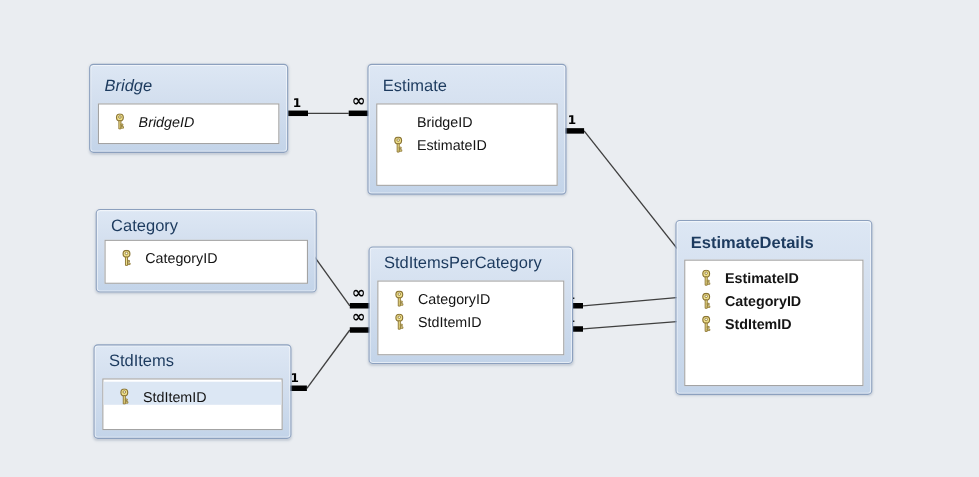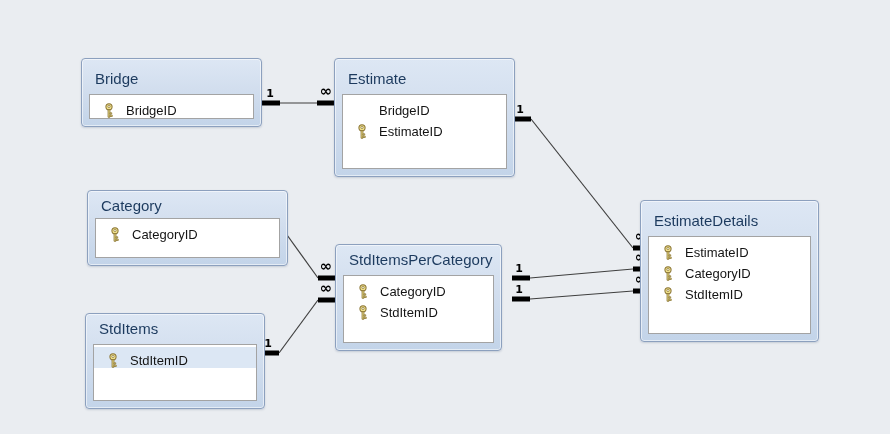--- a/index.html
+++ b/index.html
@@ -77,21 +77,21 @@
         <text x="641" y="262" text-anchor="middle" class="card-many">∞</text>
       </g>
       <g>
         <line x1="530" y1="299" x2="633" y2="291" stroke="#3F3F3F" stroke-width="1.2"></line>
         <line x1="512" y1="299" x2="530" y2="299" stroke="#000000" stroke-width="5"></line>
         <line x1="633" y1="291" x2="651" y2="291" stroke="#000000" stroke-width="5"></line>
         <text x="519" y="293" text-anchor="middle" class="card-one">1</text>
         <text x="641" y="284" text-anchor="middle" class="card-many">∞</text>
       </g>
     </svg>
-<div class="tbl" style="left: 81px; top: 58px; width: 181px; height: 69px;">
+<div class="tbl" style="left: 81px; top: 58px; width: 181px; height: 81px; font-style: italic;">
     <div class="tbl-title" style="top: 11px;">Bridge</div>
     <div class="fields" style="top: 35px; padding-top: 2px;">
         <div class="frow">
     <span class="keycell">
             <svg class="key" width="10" height="15" viewBox="0 0 10 16">
       <circle cx="5" cy="4" r="3.3" fill="#EFE08A" stroke="#8A7434" stroke-width="1.1"></circle>
       <circle cx="5" cy="3.6" r="1.25" fill="#FDFBEF" stroke="#8A7434" stroke-width="0.8"></circle>
       <path d="M4 7.1 L6 7.1 L6 15.2 L4 15.2 Z" fill="#EFE08A" stroke="#8A7434" stroke-width="0.9"></path>
       <path d="M6 10.4 h1.9 v1.4 h-1.9 Z" fill="#EFE08A" stroke="#8A7434" stroke-width="0.8"></path>
       <path d="M6 12.9 h2.5 v1.5 h-2.5 Z" fill="#EFE08A" stroke="#8A7434" stroke-width="0.8"></path>
@@ -132,38 +132,38 @@
       <circle cx="5" cy="3.6" r="1.25" fill="#FDFBEF" stroke="#8A7434" stroke-width="0.8"></circle>
       <path d="M4 7.1 L6 7.1 L6 15.2 L4 15.2 Z" fill="#EFE08A" stroke="#8A7434" stroke-width="0.9"></path>
       <path d="M6 10.4 h1.9 v1.4 h-1.9 Z" fill="#EFE08A" stroke="#8A7434" stroke-width="0.8"></path>
       <path d="M6 12.9 h2.5 v1.5 h-2.5 Z" fill="#EFE08A" stroke="#8A7434" stroke-width="0.8"></path>
     </svg>
           </span>
     <span class="fname">CategoryID</span>
   </div>
       </div>
   </div>
-    <div class="tbl" style="left: 85px; top: 313px; width: 180px; height: 96px;">
+    <div class="tbl" style="left: 85px; top: 313px; width: 180px; height: 86px;">
     <div class="tbl-title" style="top: 6px;">StdItems</div>
     <div class="fields" style="top: 30px; padding-top: 2px;">
         <div class="frow hl">
     <span class="keycell">
             <svg class="key" width="10" height="15" viewBox="0 0 10 16">
       <circle cx="5" cy="4" r="3.3" fill="#EFE08A" stroke="#8A7434" stroke-width="1.1"></circle>
       <circle cx="5" cy="3.6" r="1.25" fill="#FDFBEF" stroke="#8A7434" stroke-width="0.8"></circle>
       <path d="M4 7.1 L6 7.1 L6 15.2 L4 15.2 Z" fill="#EFE08A" stroke="#8A7434" stroke-width="0.9"></path>
       <path d="M6 10.4 h1.9 v1.4 h-1.9 Z" fill="#EFE08A" stroke="#8A7434" stroke-width="0.8"></path>
       <path d="M6 12.9 h2.5 v1.5 h-2.5 Z" fill="#EFE08A" stroke="#8A7434" stroke-width="0.8"></path>
     </svg>
           </span>
     <span class="fname">StdItemID</span>
   </div>
       </div>
   </div>
-    <div class="tbl" style="left: 335px; top: 244px; width: 167px; height: 107px;">
+    <div class="tbl" style="left: 335px; top: 224px; width: 186px; height: 107px;">
     <div class="tbl-title" style="top: 6px;">StdItemsPerCategory</div>
     <div class="fields" style="top: 30px; padding-top: 2px;">
         <div class="frow">
     <span class="keycell">
             <svg class="key" width="10" height="15" viewBox="0 0 10 16">
       <circle cx="5" cy="4" r="3.3" fill="#EFE08A" stroke="#8A7434" stroke-width="1.1"></circle>
       <circle cx="5" cy="3.6" r="1.25" fill="#FDFBEF" stroke="#8A7434" stroke-width="0.8"></circle>
       <path d="M4 7.1 L6 7.1 L6 15.2 L4 15.2 Z" fill="#EFE08A" stroke="#8A7434" stroke-width="0.9"></path>
       <path d="M6 10.4 h1.9 v1.4 h-1.9 Z" fill="#EFE08A" stroke="#8A7434" stroke-width="0.8"></path>
       <path d="M6 12.9 h2.5 v1.5 h-2.5 Z" fill="#EFE08A" stroke="#8A7434" stroke-width="0.8"></path>
@@ -178,21 +178,21 @@
       <circle cx="5" cy="3.6" r="1.25" fill="#FDFBEF" stroke="#8A7434" stroke-width="0.8"></circle>
       <path d="M4 7.1 L6 7.1 L6 15.2 L4 15.2 Z" fill="#EFE08A" stroke="#8A7434" stroke-width="0.9"></path>
       <path d="M6 10.4 h1.9 v1.4 h-1.9 Z" fill="#EFE08A" stroke="#8A7434" stroke-width="0.8"></path>
       <path d="M6 12.9 h2.5 v1.5 h-2.5 Z" fill="#EFE08A" stroke="#8A7434" stroke-width="0.8"></path>
     </svg>
           </span>
     <span class="fname">StdItemID</span>
   </div>
       </div>
   </div>
-    <div class="tbl" style="left: 640px; top: 200px; width: 179px; height: 142px;">
+    <div class="tbl" style="left: 614px; top: 200px; width: 179px; height: 159px; font-weight: bold;">
     <div class="tbl-title" style="top: 11px;">EstimateDetails</div>
     <div class="fields" style="top: 35px; padding-top: 2px;">
         <div class="frow">
     <span class="keycell">
             <svg class="key" width="10" height="15" viewBox="0 0 10 16">
       <circle cx="5" cy="4" r="3.3" fill="#EFE08A" stroke="#8A7434" stroke-width="1.1"></circle>
       <circle cx="5" cy="3.6" r="1.25" fill="#FDFBEF" stroke="#8A7434" stroke-width="0.8"></circle>
       <path d="M4 7.1 L6 7.1 L6 15.2 L4 15.2 Z" fill="#EFE08A" stroke="#8A7434" stroke-width="0.9"></path>
       <path d="M6 10.4 h1.9 v1.4 h-1.9 Z" fill="#EFE08A" stroke="#8A7434" stroke-width="0.8"></path>
       <path d="M6 12.9 h2.5 v1.5 h-2.5 Z" fill="#EFE08A" stroke="#8A7434" stroke-width="0.8"></path>

